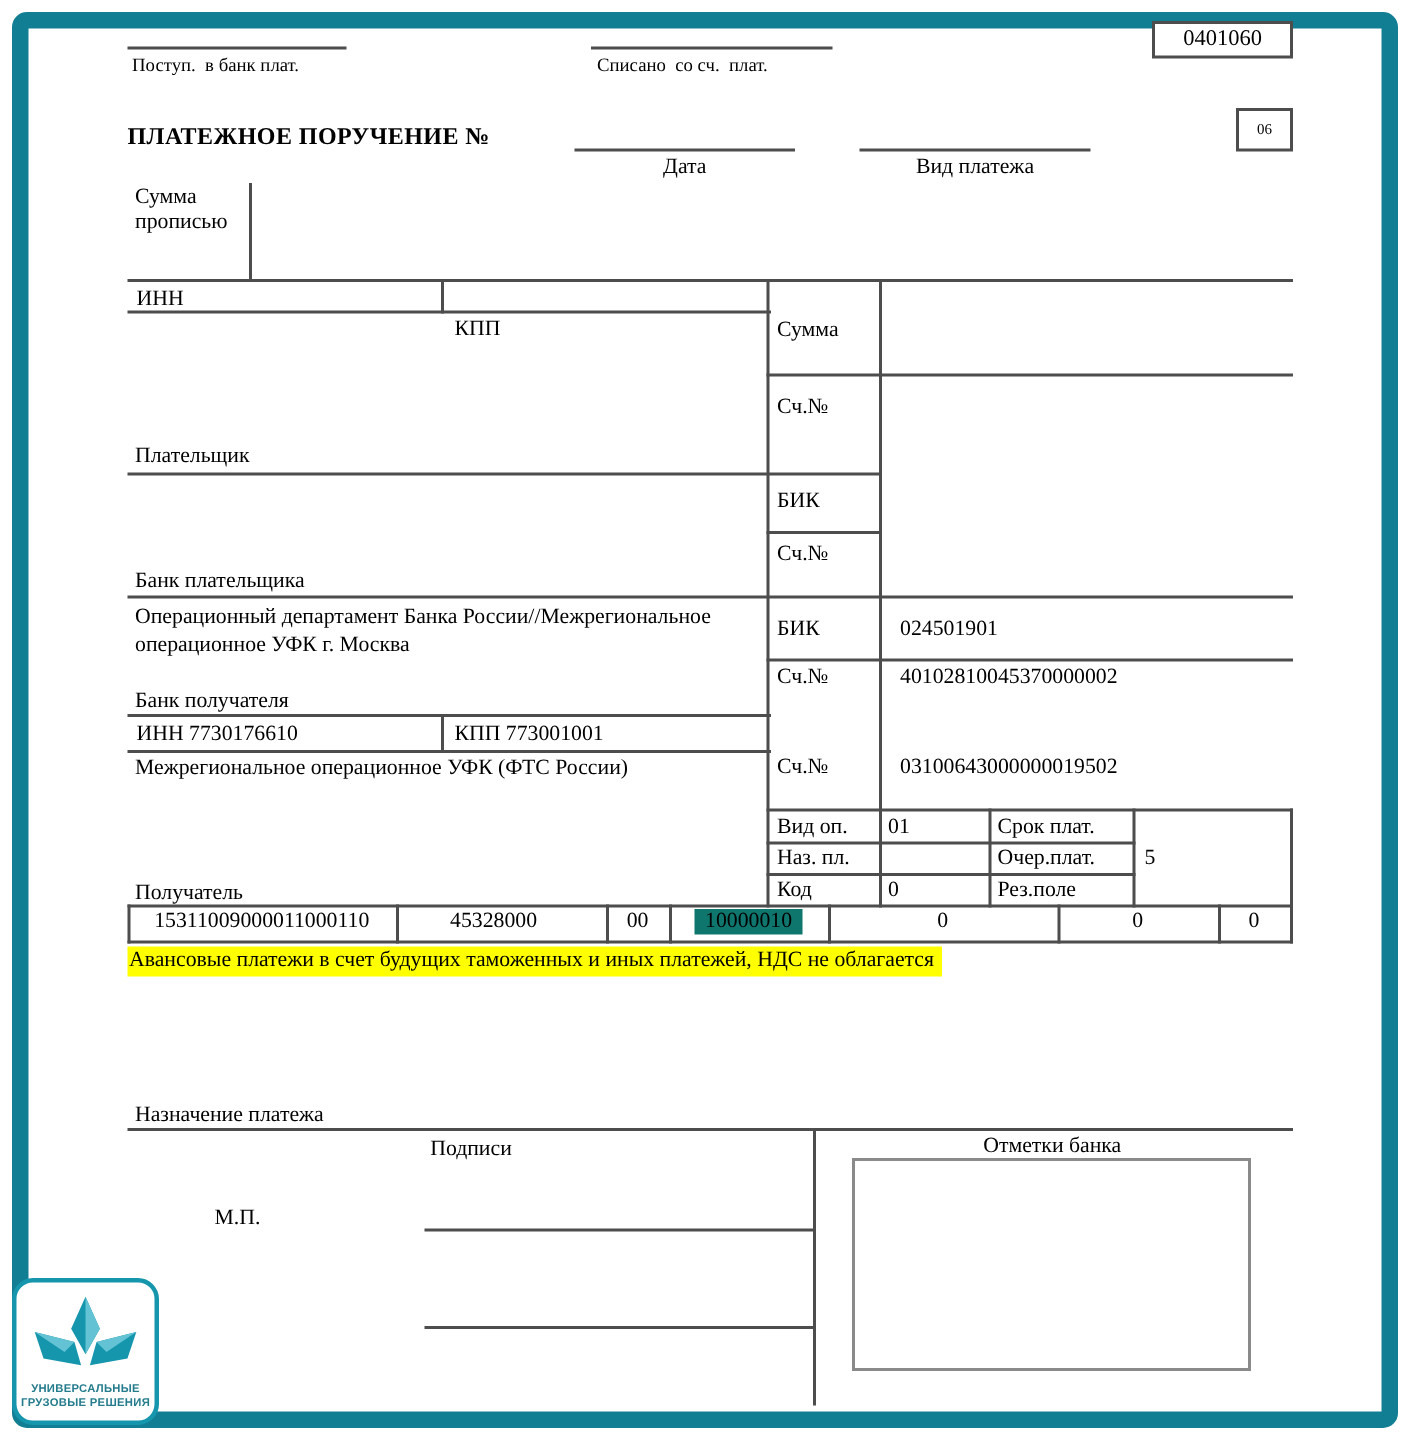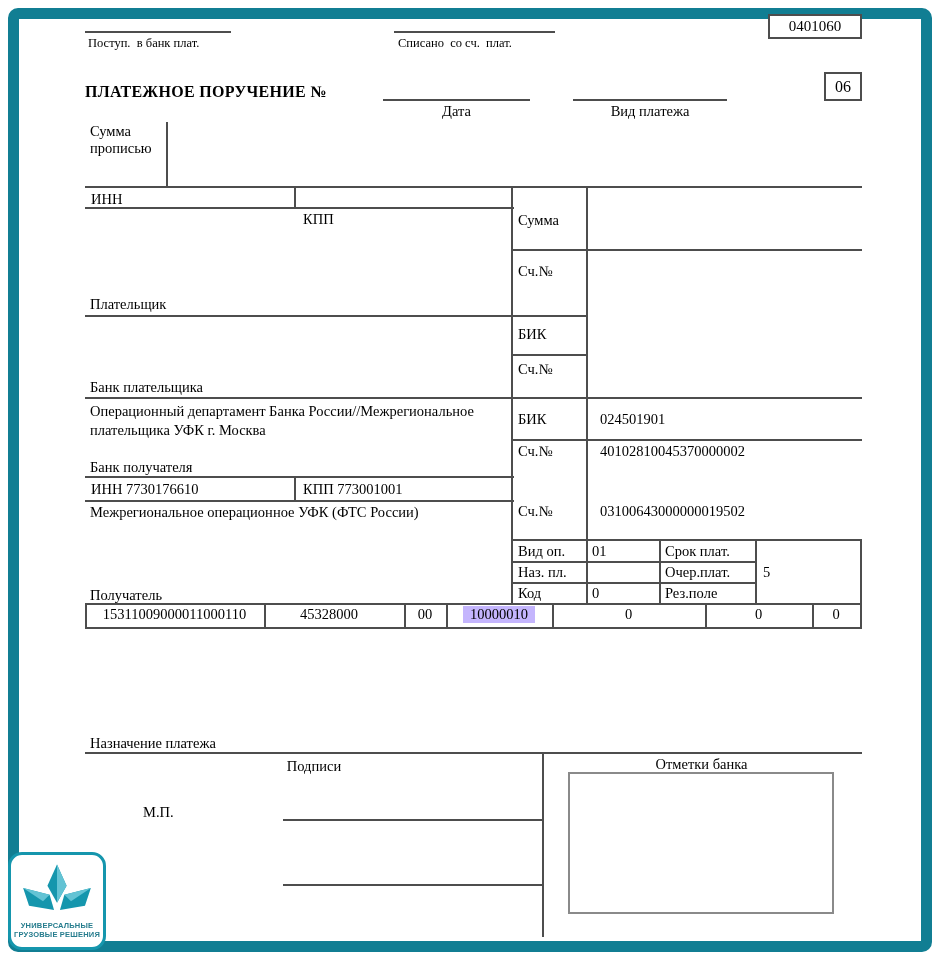--- a/index.html
+++ b/index.html
@@ -11,21 +11,21 @@
   .sm{font-size:12.5px;}
   .pre{white-space:pre;}
   .wrap{white-space:normal;}
   .ctr{text-align:center;}
   .b{font-weight:bold;}
   .h{position:absolute;height:2px;background:#4d4d4d;}
   .v{position:absolute;width:2px;background:#4d4d4d;}
   .box{position:absolute;box-sizing:border-box;border:2px solid #4d4d4d;background:#fff;
        display:flex;align-items:center;justify-content:center;font-size:15px;z-index:3;}
   .cell{position:absolute;top:606px;height:22px;font-size:14.5px;text-align:center;}
-  .hl{background:#c4b5fd;display:inline-block;padding:0 7px;}
+  .hl{background:#0f766e;display:inline-block;padding:0 7px;}
   .hlrow{position:absolute;background:#ffff00;font-size:14.5px;padding:1px 5px 2px 1px;}
   .marksbox{position:absolute;box-sizing:border-box;border:2px solid #8a8a8a;background:#fff;}
   .logo{position:absolute;left:8px;top:852px;width:98px;height:98px;box-sizing:border-box;
         background:#fff;border:3px solid #1596ad;border-radius:14px;z-index:5;
         display:flex;flex-direction:column;align-items:center;justify-content:flex-end;padding-bottom:7px;}
   .logo svg{position:absolute;top:8px;left:50%;transform:translateX(-50%);}
   .logotext{font-family:"Liberation Sans","DejaVu Sans",sans-serif;font-size:7.5px;font-weight:bold;
             color:#257c8d;text-align:center;line-height:1.3;letter-spacing:.2px;z-index:2;}
 </style>
 </head>
@@ -44,21 +44,21 @@
   <div class="t sm pre" style="left:398px;top:36px;">Списано  со сч.  плат.</div>
 
   <div class="t b" style="left:85px;top:82px;font-size:16px;letter-spacing:.3px;">ПЛАТЕЖНОЕ ПОРУЧЕНИЕ №</div>
 
   <div class="h" style="left:383px;top:99px;width:147px;"></div>
   <div class="t ctr" style="left:383px;top:103px;width:147px;">Дата</div>
 
   <div class="h" style="left:573px;top:99px;width:154px;"></div>
   <div class="t ctr" style="left:573px;top:103px;width:154px;">Вид платежа</div>
 
-  <div class="box" style="left:824px;top:72px;width:38px;height:29px;font-size:16px;">06</div>
+  <div class="box" style="left:824px;top:72px;width:38px;height:29px;font-size:10px;">06</div>
 
   <div class="t wrap" style="left:90px;top:123px;width:78px;">Сумма прописью</div>
   <div class="v" style="left:166px;top:122px;height:65px;"></div>
 
   <div class="h" style="left:85px;top:186px;width:777px;"></div>
   <div class="h" style="left:85px;top:207px;width:429px;"></div>
   <div class="v" style="left:294px;top:186px;height:23px;"></div>
   <div class="v" style="left:511px;top:186px;height:419px;"></div>
   <div class="v" style="left:586px;top:186px;height:419px;"></div>
 
@@ -72,21 +72,21 @@
   <div class="t" style="left:90px;top:296px;">Плательщик</div>
   <div class="h" style="left:85px;top:315px;width:503px;"></div>
 
   <div class="t" style="left:518px;top:326px;">БИК</div>
   <div class="h" style="left:511px;top:354px;width:77px;"></div>
   <div class="t" style="left:518px;top:361px;">Сч.№</div>
 
   <div class="t" style="left:90px;top:379px;">Банк плательщика</div>
   <div class="h" style="left:85px;top:397px;width:777px;"></div>
 
-  <div class="t wrap" style="left:90px;top:402px;width:420px;line-height:1.3;">Операционный департамент Банка России//Межрегиональное плательщика УФК г. Москва</div>
+  <div class="t wrap" style="left:90px;top:402px;width:420px;line-height:1.3;">Операционный департамент Банка России//Межрегиональное операционное УФК г. Москва</div>
   <div class="t" style="left:518px;top:411px;">БИК</div>
   <div class="t" style="left:600px;top:411px;">024501901</div>
   <div class="h" style="left:511px;top:439px;width:351px;"></div>
   <div class="t" style="left:518px;top:443px;">Сч.№</div>
   <div class="t" style="left:600px;top:443px;">40102810045370000002</div>
 
   <div class="t" style="left:90px;top:459px;">Банк получателя</div>
   <div class="h" style="left:85px;top:476px;width:429px;"></div>
 
   <div class="t" style="left:91px;top:481px;">ИНН 7730176610</div>
@@ -131,20 +131,21 @@
   <div class="cell" style="left:85px;width:179px;">15311009000011000110</div>
   <div class="cell" style="left:264px;width:130px;">45328000</div>
   <div class="cell" style="left:404px;width:42px;">00</div>
   <div class="cell" style="left:446px;width:106px;"><span class="hl">10000010</span></div>
   <div class="cell" style="left:552px;width:153px;">0</div>
   <div class="cell" style="left:705px;width:107px;">0</div>
   <div class="cell" style="left:812px;width:48px;">0</div>
 
   <div class="h" style="left:85px;top:627px;width:777px;"></div>
 
+  <div class="hlrow" style="left:85px;top:631px;">Авансовые платежи в счет будущих таможенных и иных платежей, НДС не облагается</div>
 
   <div class="t" style="left:90px;top:735px;">Назначение платежа</div>
   <div class="h" style="left:85px;top:752px;width:777px;"></div>
 
   <div class="t ctr" style="left:568px;top:756px;width:267px;">Отметки банка</div>
   <div class="t ctr" style="left:85px;top:758px;width:458px;">Подписи</div>
 
   <div class="v" style="left:542px;top:752px;height:185px;"></div>
   <div class="marksbox" style="left:568px;top:772px;width:266px;height:142px;"></div>
 

